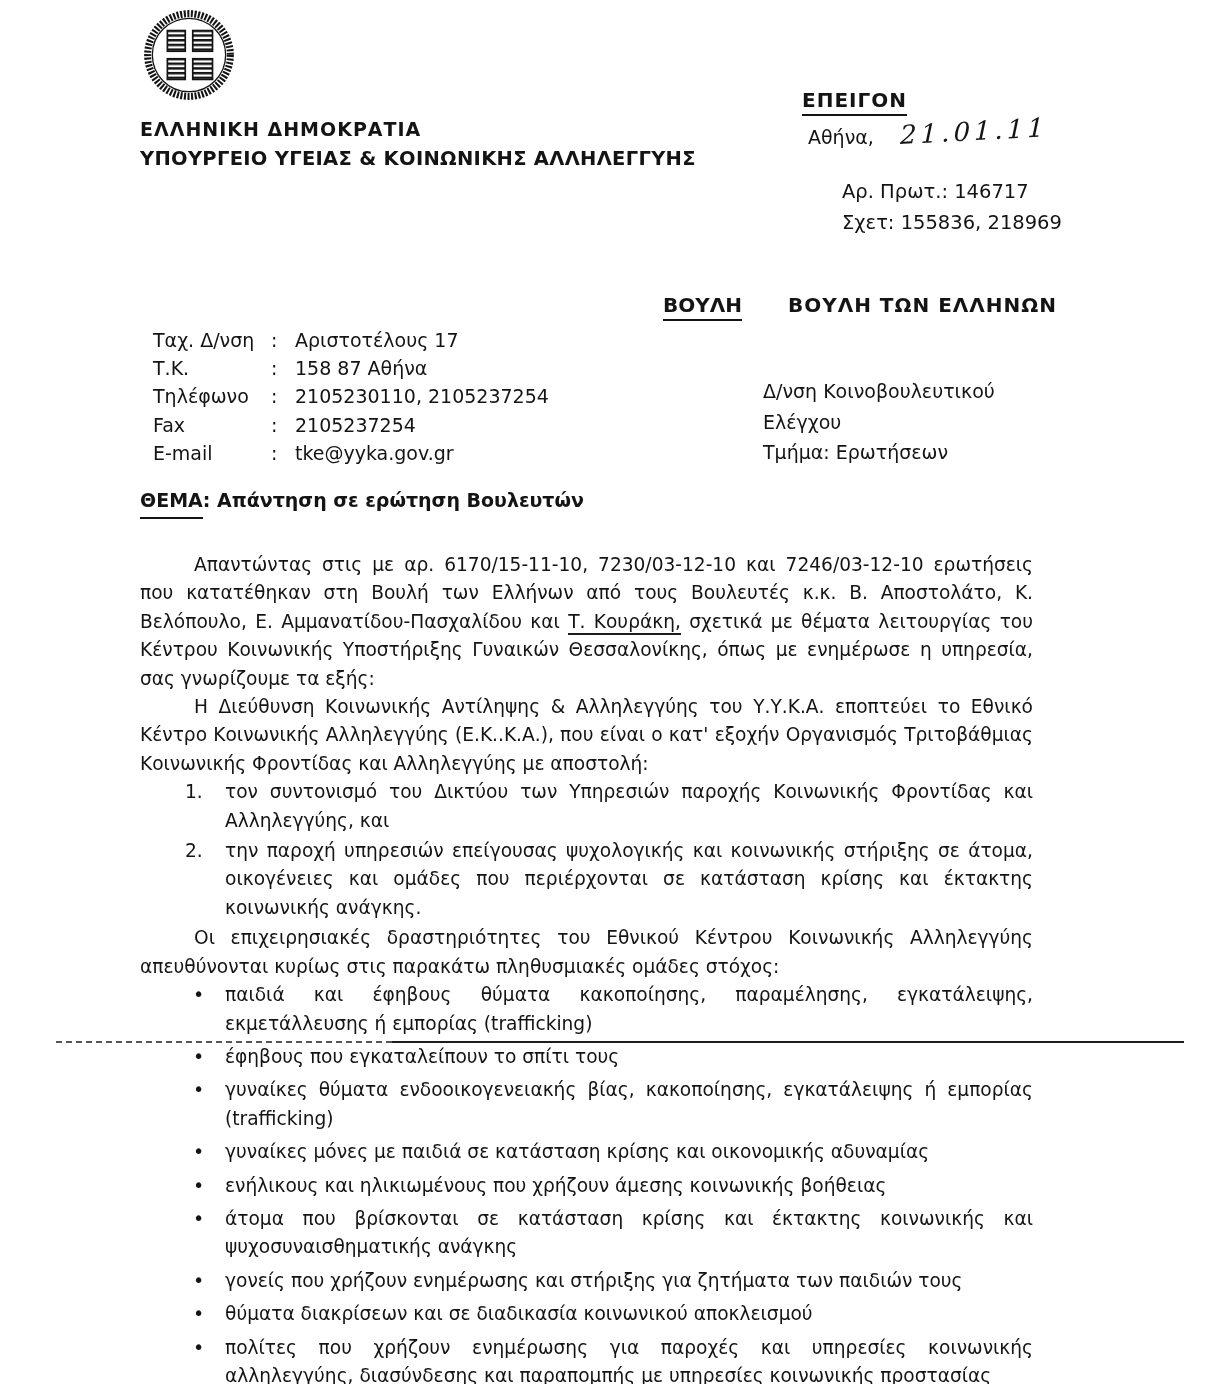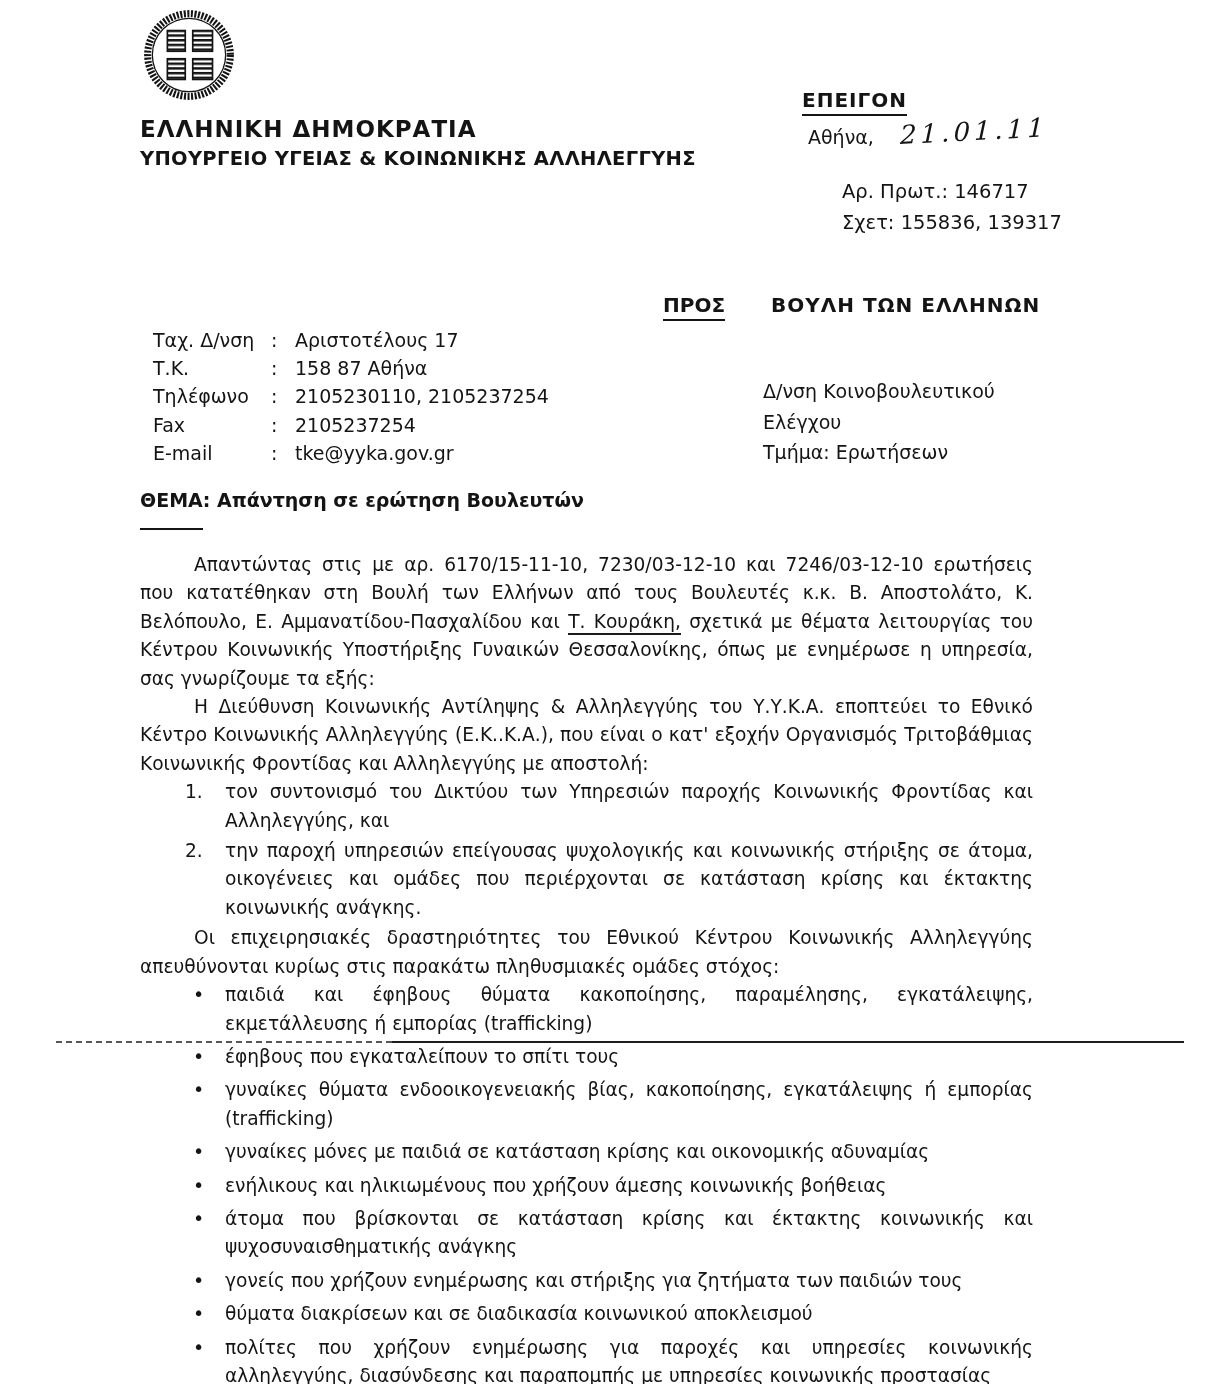--- a/index.html
+++ b/index.html
@@ -8,21 +8,21 @@
     width:1231px;height:1384px;
     margin:0 auto;
     background:#ffffff;
     color:#141414;
     font-family:"DejaVu Sans",sans-serif;
     overflow:hidden;
   }
   
   .emblem{position:absolute;left:142px;top:6px;width:94px;height:98px;}
   .hdr-left{position:absolute;left:140px;top:114px;white-space:nowrap;}
-  .h-republic{font-size:23px;font-weight:700;letter-spacing:1px;line-height:30px;}
+  .h-republic{font-size:19px;font-weight:700;letter-spacing:1px;line-height:30px;}
   .h-ministry{font-size:19.5px;font-weight:700;letter-spacing:.3px;line-height:30px;}
   .dept{position:absolute;left:140px;top:201px;white-space:nowrap;}
   .dept-line{font-size:20.5px;font-weight:700;letter-spacing:.8px;line-height:33px;}
   .urgent{
     position:absolute;left:802px;top:88px;
     font-size:20px;font-weight:700;letter-spacing:1px;
     border-bottom:2.5px solid #141414;padding-bottom:2px;
   }
   .dateline{position:absolute;left:808px;top:120px;font-size:19px;}
   .hand{
@@ -36,21 +36,21 @@
   .pros{border-bottom:2.5px solid #141414;padding-bottom:2px;display:inline-block;}
   .recipient{margin-left:46px;letter-spacing:1px;}
   
   .contact{position:absolute;left:153px;top:326px;font-size:19px;}
   .crow{display:flex;line-height:28.2px;}
   .clabel{width:118px;}
   .ccolon{width:24px;text-align:left;}
   .addr{position:absolute;left:763px;top:355px;font-size:19px;line-height:30.5px;margin-top:21px;}
   
   .subject{position:absolute;left:140px;top:489px;font-size:19px;font-weight:700;}
-  .subj-label{border-bottom:2.5px solid #141414;padding-bottom:17px;display:inline-block;}
+  .subj-label{border-bottom:2.5px solid #141414;padding-bottom:6px;display:inline-block;}
   
   .body{
     position:absolute;left:140px;top:551px;width:893px;
     font-size:18.6px;line-height:28.4px;
     text-align:justify;text-align-last:left;
   }
   .para{margin:0;}
   .indent{text-indent:54px;}
   .numlist,.bullist{margin:0;}
   .numitem{position:relative;padding-left:85px;margin:0 0 2px 0;}
@@ -98,26 +98,26 @@
     <span>Αθήνα,</span><span class="hand">21.01.11</span>
   </div>
 
   <div class="proto">
     <div>
       <span>Αρ. Πρωτ.:</span>
       <span>146717</span>
     </div>
     <div>
       <span>Σχετ:</span>
-      <span>155836, 139317</span>
+      <span>155836, 218969</span>
     </div>
   </div>
 
   <div class="pros-line">
-    <span class="pros">ΠΡΟΣ</span><span class="recipient">ΒΟΥΛΗ ΤΩΝ ΕΛΛΗΝΩΝ</span>
+    <span class="pros">ΒΟΥΛΗ</span><span class="recipient">ΒΟΥΛΗ ΤΩΝ ΕΛΛΗΝΩΝ</span>
   </div>
 
   <div class="contact">
 
       <div class="crow">
         <span class="clabel">Ταχ. Δ/νση</span>
         <span class="ccolon">:</span>
         <span class="cvalue">Αριστοτέλους 17</span>
       </div>
 

